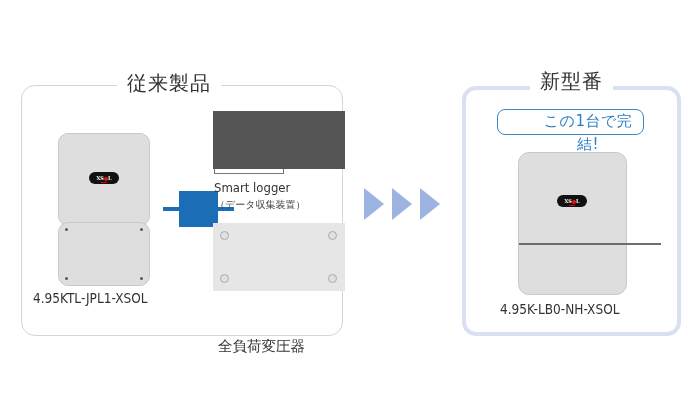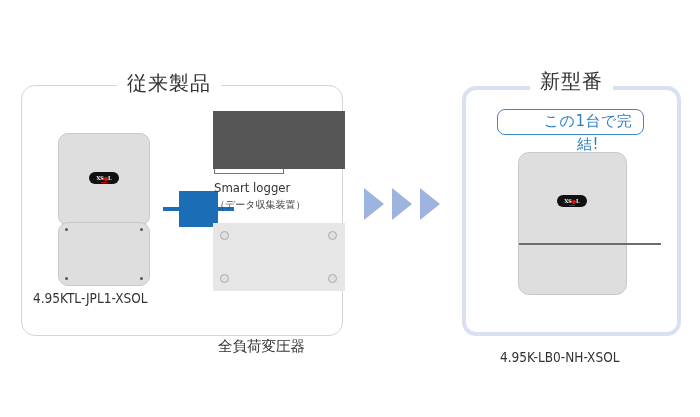--- a/index.html
+++ b/index.html
@@ -128,13 +128,13 @@
 <div class="arrow" style="left:420px; top:188px;"></div>
 
 <div class="abs new-box"></div>
 <div class="group-title new-title">新型番</div>
 <div class="abs callout">この1台で完結!</div>
 
 <div class="abs inv-new">
   <div class="logo" style="left:38px; top:42px;">XS<span class="dot"></span>L<span class="redbar"></span></div>
 </div>
 <div class="abs inv-new-line"></div>
-<div class="label" style="left:500px; top:301px;margin-top:48px;">4.95K-LB0-NH-XSOL</div>
+<div class="label" style="left:500px; top:301px;">4.95K-LB0-NH-XSOL</div>
 
 </body></html>

